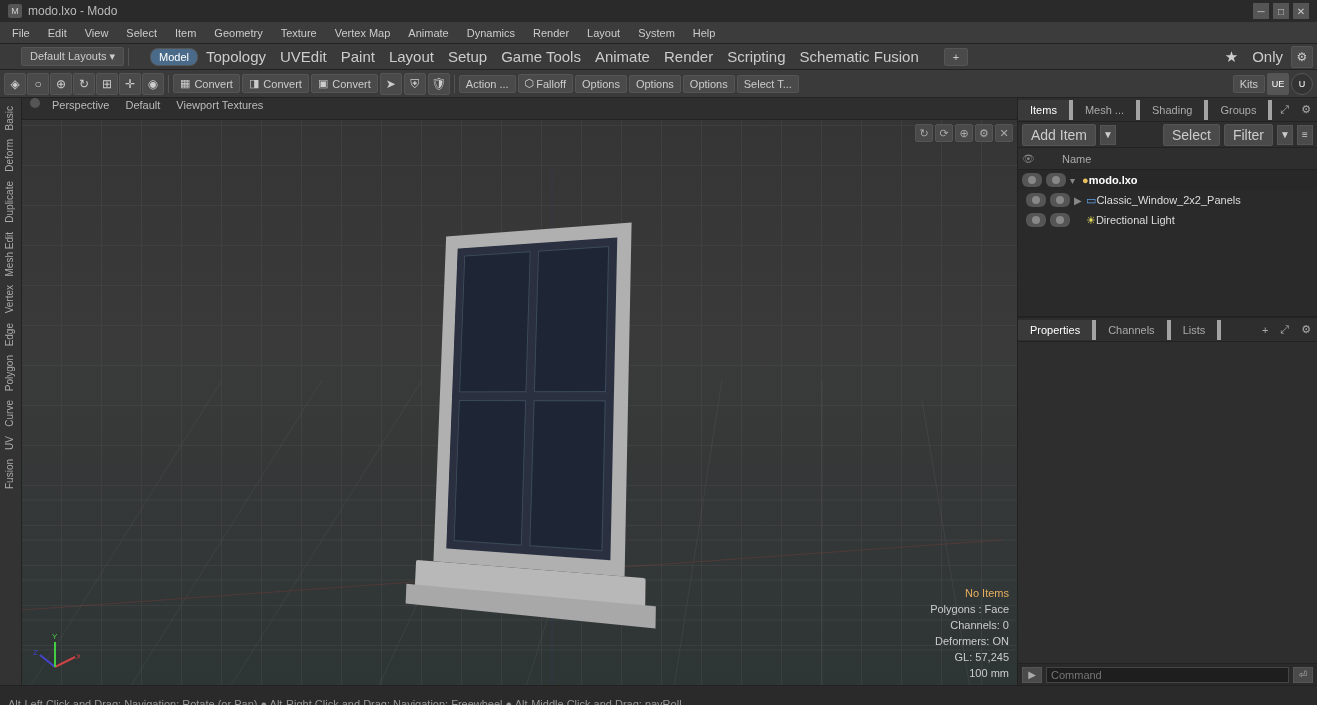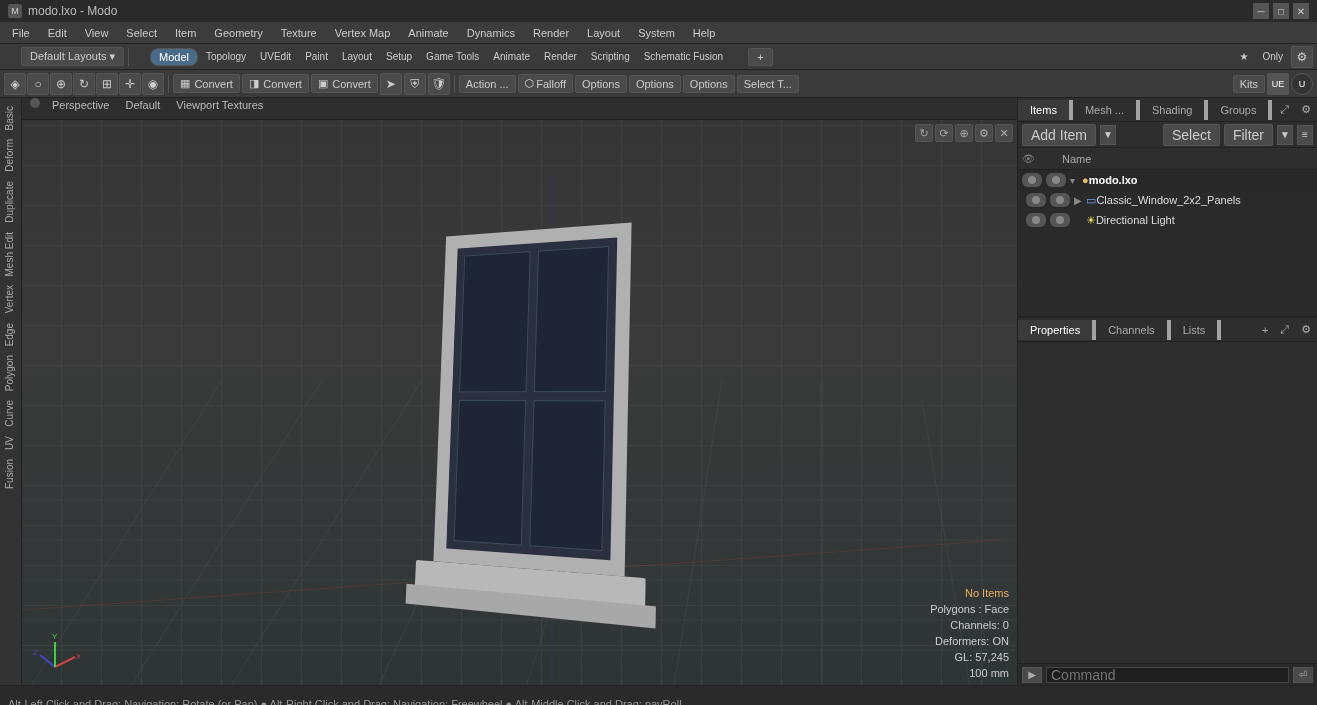--- a/index.html
+++ b/index.html
@@ -13,21 +13,21 @@
     #titlebar-controls { display: flex; gap: 4px; }
     .title-btn { width: 16px; height: 16px; background: #555; display: flex; align-items: center; justify-content: center; font-size: 10px; cursor: pointer; color: #ccc; }
 
     
     #menubar { height: 22px; background: #3c3c3c; display: flex; align-items: center; padding: 0 4px; gap: 2px; border-bottom: 1px solid #222; }
     .menu-item { padding: 2px 8px; font-size: 11px; color: #ccc; cursor: pointer; }
 
     
     #toolbar1 { height: 26px; background: #3a3a3a; display: flex; align-items: center; padding: 0 4px; gap: 2px; border-bottom: 1px solid #222; }
     .toolbar-btn { padding: 2px 8px; font-size: 11px; color: #ccc; background: #4a4a4a; border: 1px solid #555; cursor: pointer; border-radius: 2px; white-space: nowrap; margin-left: 17px; }
-    .toolbar-btn-text { color: #ccc; font-size: 10px; padding: 2px 6px; cursor: pointer; }
+    .toolbar-btn-text { color: #ccc; font-size: 15px; padding: 2px 6px; cursor: pointer; }
     .toolbar-spacer { flex: 1; }
     .toolbar-sep { width: 1px; height: 18px; background: #555; margin: 0 2px; }
     #tab-model { background: #4a6a8a; color: #fff; border-radius: 8px; }
 
     
     #toolbar2 { height: 28px; background: #3a3a3a; display: flex; align-items: center; padding: 0 4px; gap: 2px; border-bottom: 1px solid #222; }
     .tool-icon { width: 22px; height: 22px; background: #4a4a4a; border: 1px solid #555; display: flex; align-items: center; justify-content: center; cursor: pointer; font-size: 12px; border-radius: 2px; }
     .tool-group { display: flex; gap: 1px; }
     .convert-btn { display: flex; align-items: center; gap: 2px; padding: 2px 6px; background: #4a4a4a; border: 1px solid #555; cursor: pointer; border-radius: 2px; font-size: 11px; color: #ccc; }
     .convert-btn span.icon { margin-right: 2px; }
@@ -104,21 +104,21 @@
     .item-name { font-size: 11px; color: #ddd; }
     .item-name.bold { color: #fff; font-weight: bold; }
 
     
     #props-panel { flex: 1; display: flex; flex-direction: column; }
     #props-tabs { height: 24px; background: #2e2e2e; display: flex; align-items: center; border-bottom: 1px solid #222; }
     #props-content { flex: 1; background: #2e2e2e; }
 
     
     #command-bar { height: 22px; background: #2a2a2a; display: flex; align-items: center; padding: 0 4px; gap: 4px; border-top: 1px solid #222; }
-    #command-input { flex: 1; height: 16px; background: #1e1e1e; border: 1px solid #444; color: #ccc; font-size: 14px; padding: 0 4px; }
+    #command-input { flex: 1; height: 16px; background: #1e1e1e; border: 1px solid #444; color: #ccc; font-size: 11px; padding: 0 4px; }
     .cmd-btn { width: 20px; height: 16px; background: #4a4a4a; border: 1px solid #555; display: flex; align-items: center; justify-content: center; font-size: 10px; cursor: pointer; color: #aaa; }
 
     
     .ico-folder { color: #e8c060; font-size: 11px; }
     .ico-mesh { color: #60a0e8; font-size: 11px; }
     .ico-light { color: #e8e060; font-size: 11px; }
   </style>
 </head>
 <body>
 

